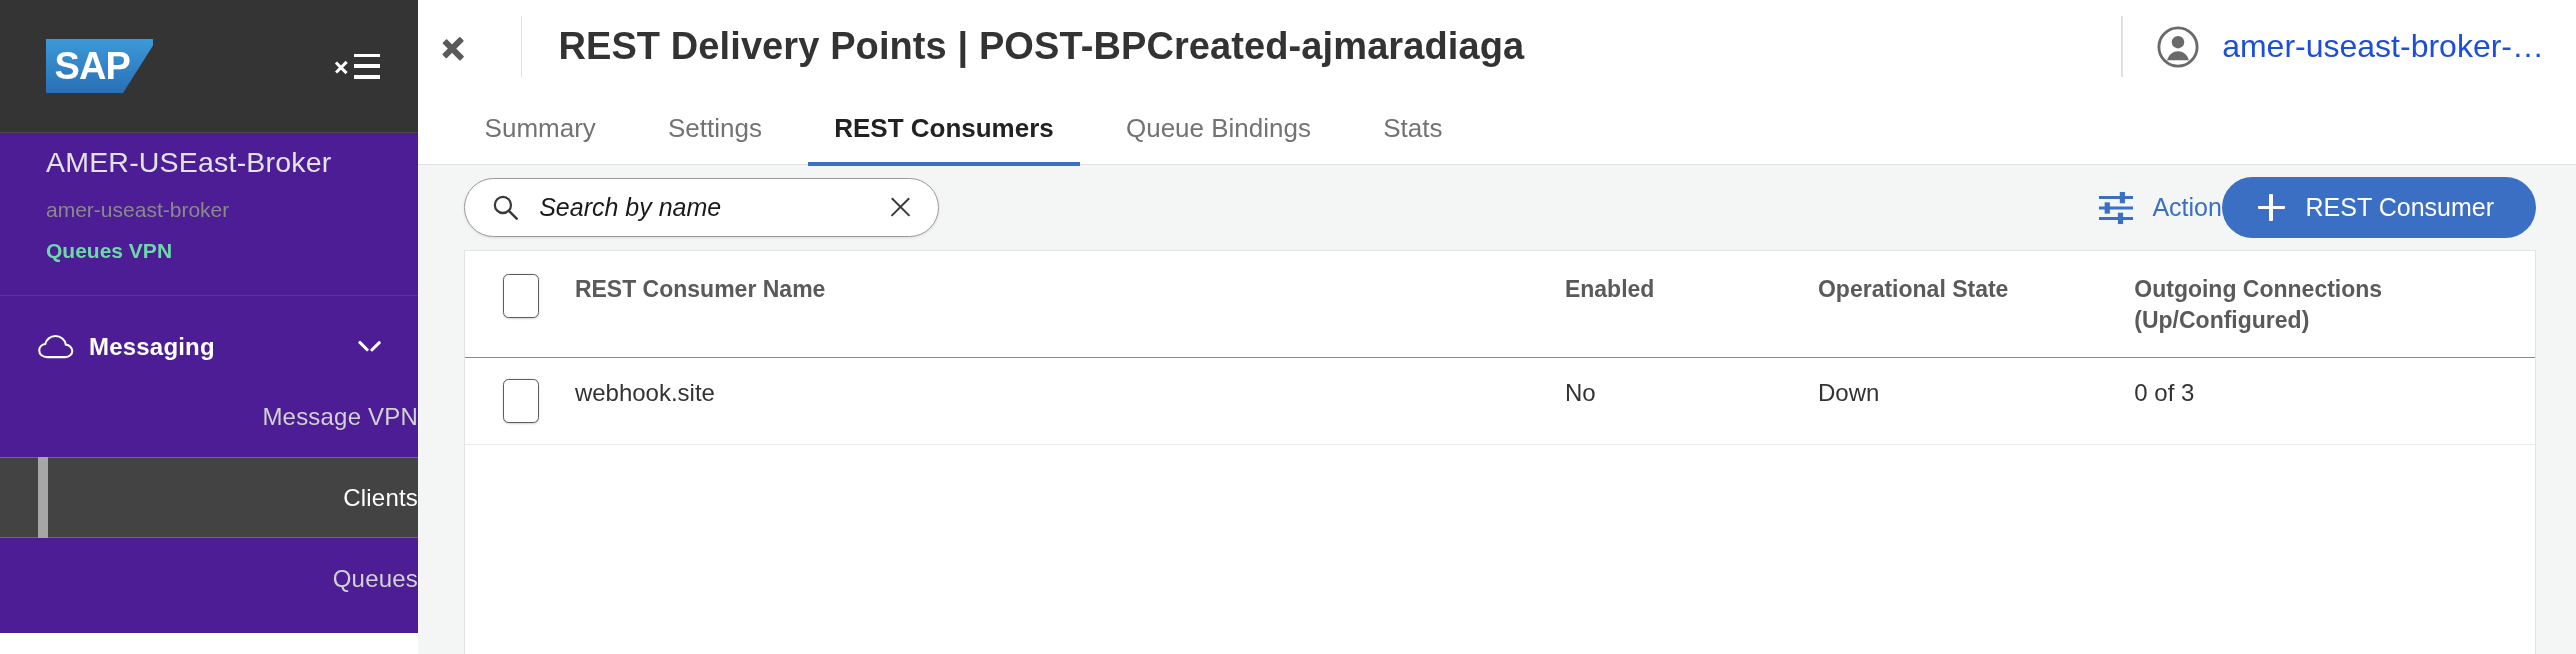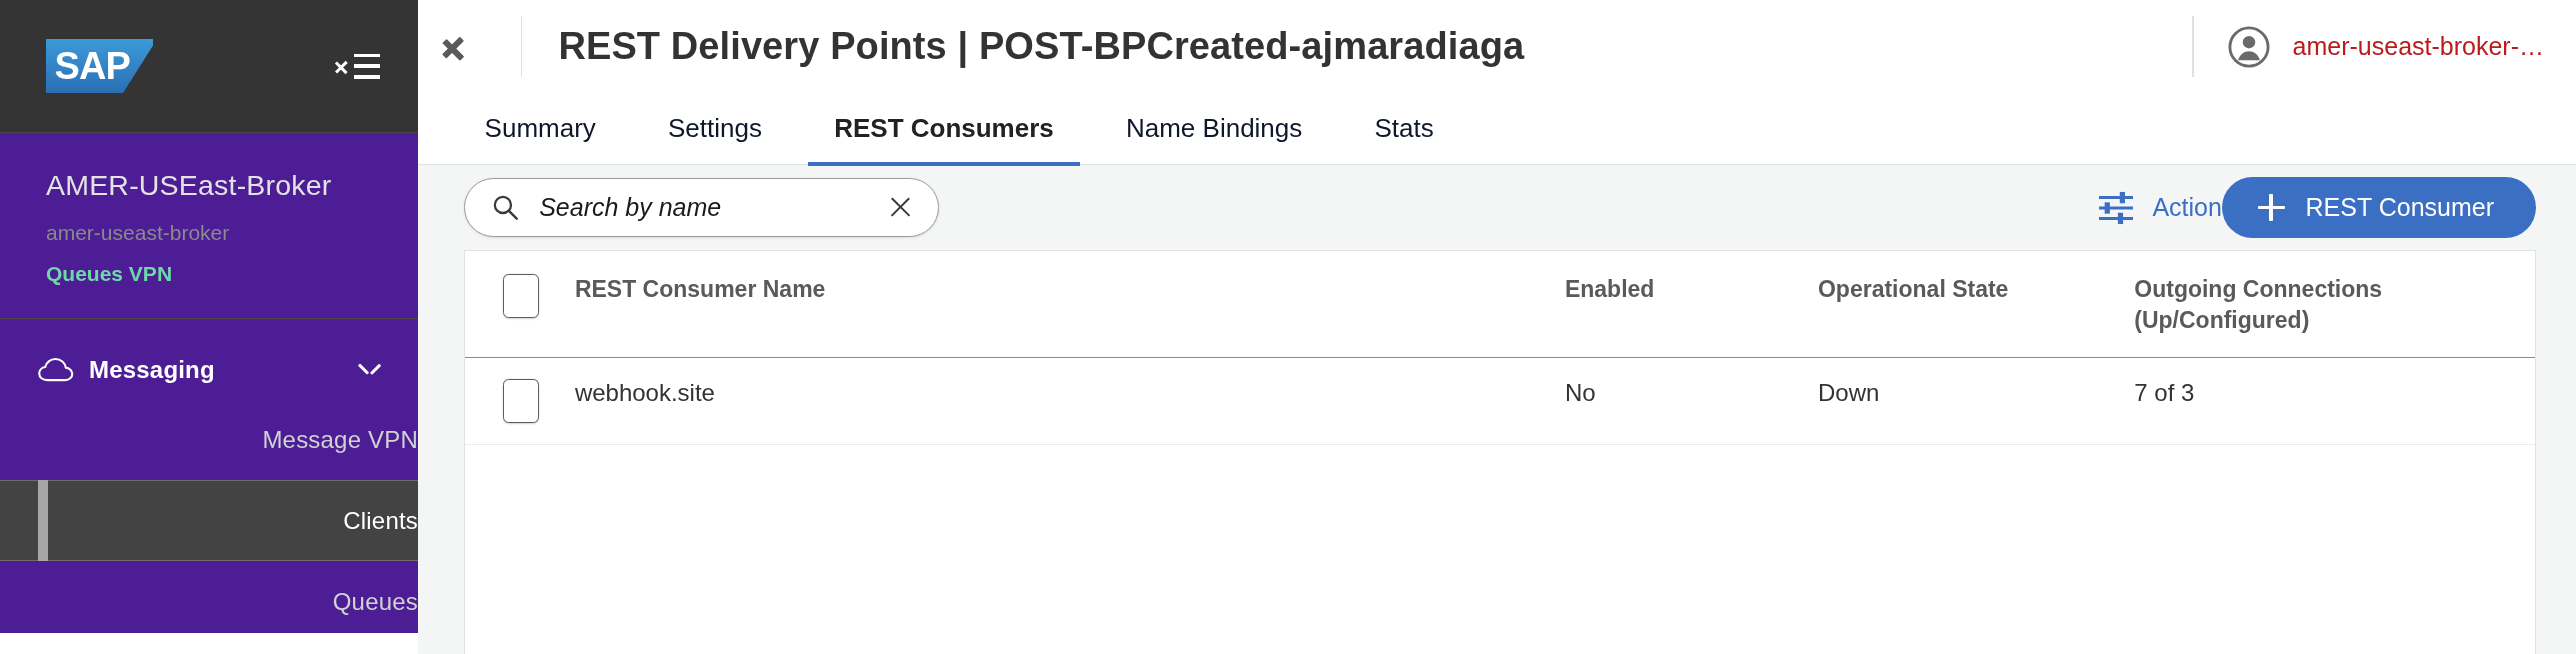--- a/index.html
+++ b/index.html
@@ -98,21 +98,21 @@
     position: absolute;
     left: 0;
     width: 15px;
     height: 2.8px;
     background: #ffffff;
   }
   .collapse-icon .chev::before { top: 3.8px; transform: rotate(45deg); transform-origin: left center; }
   .collapse-icon .chev::after  { top: 13.3px; transform: rotate(-45deg); transform-origin: left center; }
 
   .sidebar-vpn {
-    padding: 35px 46px 32px 46px;
+    padding: 12px 46px 32px 46px;
     border-bottom: 0.9px solid #4a4a4a;
   }
   .vpn-title {
     color: #e3e3e3;
     font-size: 28.5px;
     font-weight: 400;
     line-height: 1.25;
     letter-spacing: 0.2px;
   }
   .vpn-sub {
@@ -274,22 +274,22 @@
     cursor: pointer;
     max-width: 399px;
   }
   .avatar-icon {
     width: 42px;
     height: 42px;
     flex: none;
     margin-right: 23px;
   }
   .user-name {
-    font-size: 25px;
-    color: #b91c1c;
+    font-size: 32px;
+    color: #1d4ed8;
     white-space: nowrap;
     overflow: hidden;
     text-overflow: ellipsis;
   }
 
   .tabbar {
     height: 72px;
     min-height: 72px;
     background: #ffffff;
     display: flex;
@@ -297,21 +297,21 @@
     padding-left: 40px;
     border-bottom: 1.9px solid #dfe2e2;
     position: relative;
     z-index: 2;
   }
   .tab {
     display: flex;
     align-items: center;
     padding: 0 26.6px;
     font-size: 26px;
-    color: #0f172a;
+    color: #737373;
     cursor: pointer;
     margin-right: 19px;
     position: relative;
     white-space: nowrap;
   }
   .tab.active {
     color: #222222;
     font-weight: bold;
   }
   .tab.active::after {
@@ -517,21 +517,21 @@
       <div class="tab">
         <span>Summary</span>
       </div>
       <div class="tab">
         <span>Settings</span>
       </div>
       <div class="tab active">
         <span>REST Consumers</span>
       </div>
       <div class="tab">
-        <span>Name Bindings</span>
+        <span>Queue Bindings</span>
       </div>
       <div class="tab">
         <span>Stats</span>
       </div>
     </nav>
 
     <div class="toolbar">
       <div class="search-box">
         <svg class="search-icon" viewBox="0 0 28 28">
           <circle cx="11.5" cy="11.5" r="8.5" fill="none" stroke="#3a3a3a" stroke-width="2.4"></circle>
@@ -575,21 +575,21 @@
           </tr>
         </thead>
         <tbody>
           <tr>
             <td class="col-check">
               <span class="chk"></span>
             </td>
             <td class="col-name cell-name">webhook.site</td>
             <td class="col-enabled">No</td>
             <td class="col-opstate state-down">Down</td>
-            <td class="col-outgoing">7 of 3</td>
+            <td class="col-outgoing">0 of 3</td>
           </tr>
         </tbody>
       </table>
     </div>
 
   </section>
 </div>
 
 
 </body></html>

